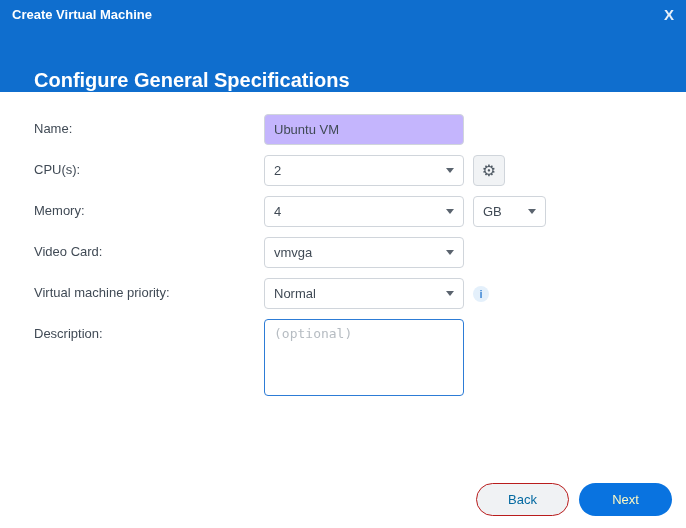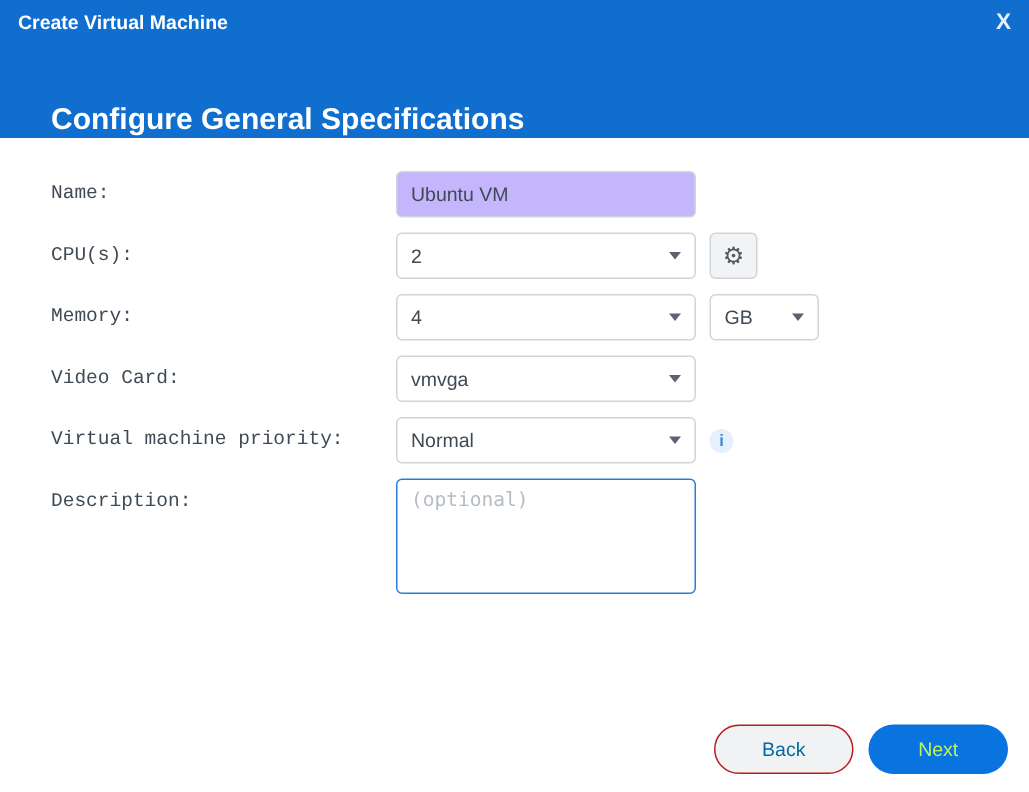--- a/index.html
+++ b/index.html
@@ -3,34 +3,34 @@
   <meta charset="utf-8">
   <style>
     * { box-sizing: border-box; margin: 0; padding: 0; }
     html, body { width: 686px; height: 528px; font-family: -apple-system, BlinkMacSystemFont, "Segoe UI", Arial, sans-serif; background: #fff; overflow: hidden; }
     .wizard { width: 100%; height: 100%; display: flex; flex-direction: column; background: #fff; }
     .titlebar { height: 28px; background: #0F6ECE; color: #fff; display: flex; align-items: center; padding: 0 12px; font-size: 13px; font-weight: 700; }
     .titlebar .close { margin-left: auto; font-size: 15px; cursor: pointer; font-weight: 700; opacity: .9; }
     .subheader { height: 64px; background: #0F6ECE; color: #fff; display: flex; align-items: flex-end; padding: 0 34px; font-size: 20px; font-weight: 700; }
     .content { flex: 1; padding: 22px 34px; }
     .row { display: flex; align-items: flex-start; margin-bottom: 10px; }
-    .row .label { width: 230px; color: #404A55; font-size: 13px; padding-top: 7px; font-family: Liberation Mono, monospace; }
+    .row .label { width: 230px; color: #404A55; font-size: 13px; padding-top: 7px; }
     .row .controls { display: flex; align-items: center; gap: 9px; }
     .textinput { width: 200px; height: 31px; border: 1px solid #d0d5db; border-radius: 4px; background: #c4b5fd; padding: 0 9px; font-size: 13px; color: #404A55; outline: none; cursor: text; }
     .select { width: 200px; height: 31px; border: 1px solid #d0d5db; border-radius: 4px; background: #fff; padding: 0 9px; display: flex; align-items: center; justify-content: space-between; font-size: 13px; color: #404A55; cursor: pointer; }
     .select.small { width: 73px; }
     .caret { width: 0; height: 0; border-left: 4px solid transparent; border-right: 4px solid transparent; border-top: 5px solid #5a636e; margin-left: 6px; }
     .textarea { width: 200px; height: 77px; border: 1px solid #2d7cd6; border-radius: 4px; background: #fff; padding: 6px 9px; font-size: 13px; color: #404A55; outline: none; cursor: text; resize: none; }
     .textarea::placeholder { color: #b6bcc2; }
     .gearbtn { width: 32px; height: 31px; border: 1px solid #d0d5db; border-radius: 4px; background: #f1f3f5; display: flex; align-items: center; justify-content: center; cursor: pointer; }
     .infoicon { width: 16px; height: 16px; border-radius: 50%; background: #e4f0fb; color: #4189d6; display: flex; align-items: center; justify-content: center; font-size: 11px; font-weight: 700; cursor: pointer; }
     .footer { height: 58px; display: flex; align-items: center; justify-content: flex-end; gap: 10px; padding: 0 14px; }
     .btn { min-width: 93px; height: 33px; border-radius: 17px; font-size: 13px; display: flex; align-items: center; justify-content: center; cursor: pointer; border: none; font-weight: 400; }
     .btn-back { background: #f0f2f4; color: #0369a1; border: 1px solid #b91c1c; text-align: center; }
-    .btn-next { background: #0973E0; color: #bef264; }
+    .btn-next { background: #0973E0; color: #fef9c3; }
     .gear { font-size: 16px; color: #505a64; }
   </style>
 </head>
 <body>
 
 <div class="wizard">
 
   <div class="titlebar">
     <span>Create Virtual Machine</span>
     <span class="close">X</span>

